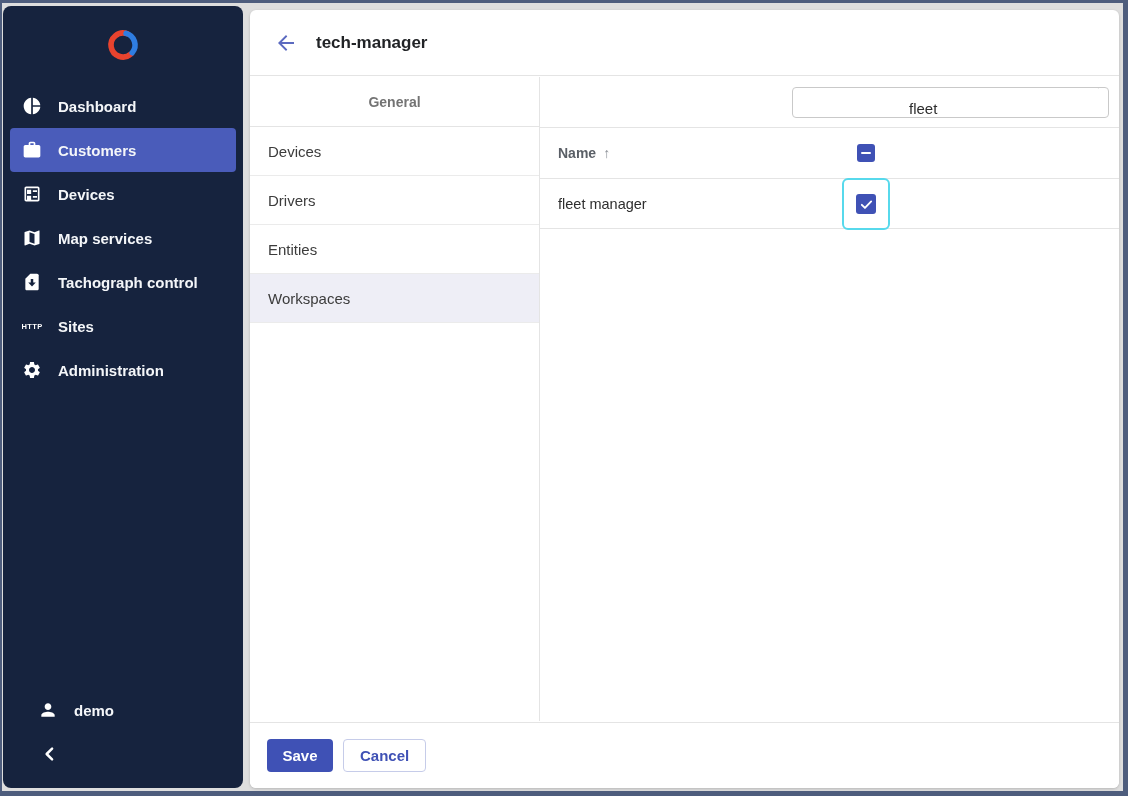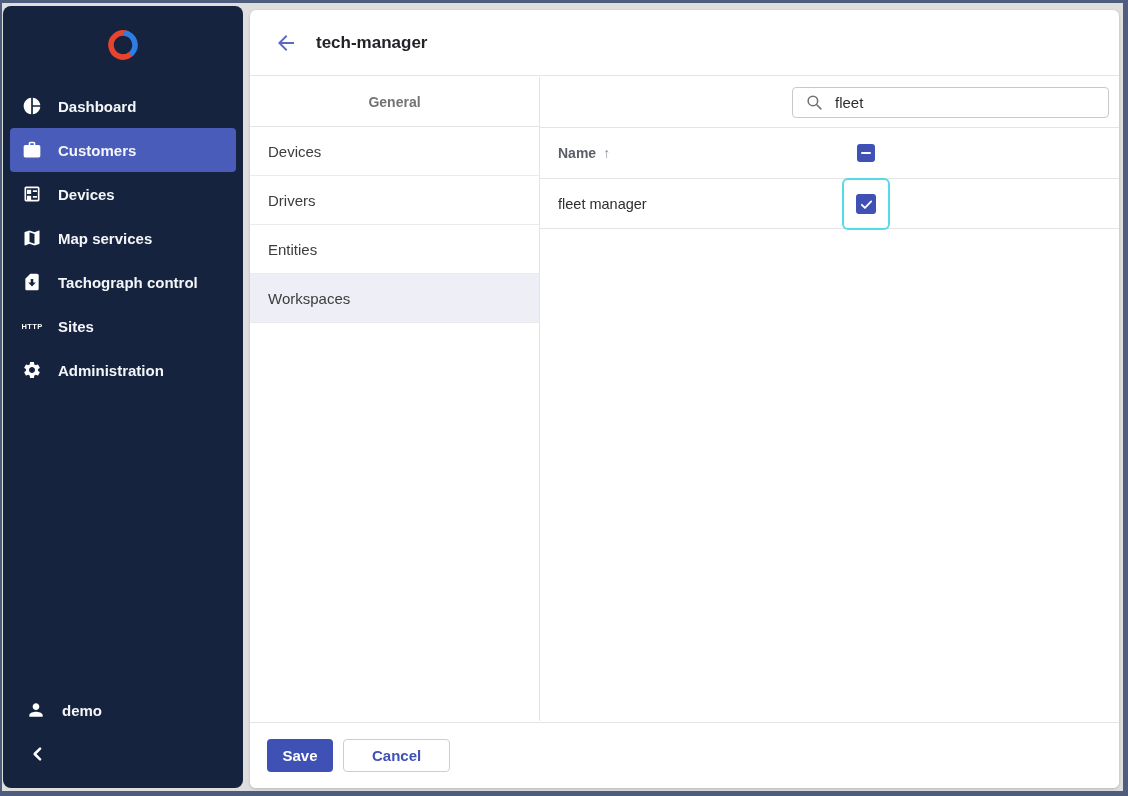--- a/index.html
+++ b/index.html
@@ -15,21 +15,21 @@
              background:#16233e; border-radius:8px; color:#fff; }
   .logo { height:78px; display:flex; align-items:center; justify-content:center; }
   .nav-item { height:44px; display:flex; align-items:center; gap:15px;
               padding-left:18px; font-size:15px; font-weight:700; color:#f4f6f9;
               cursor:pointer; }
   .nav-item.selected { background:#4a5cba; border-radius:4px; margin:0 7px;
                        padding-left:11px; }
   .nicon { width:22px; height:22px; display:flex; align-items:center; justify-content:center; flex:0 0 22px; }
   .nicon svg { width:20px; height:20px; }
   .http-badge { font-size:7.5px; font-weight:700; letter-spacing:.4px; color:#fff; }
-  .sidebar-bottom { position:absolute; left:4px; right:0; bottom:12px; }
+  .sidebar-bottom { position:absolute; left:16px; right:0; bottom:12px; }
   .collapse-row { height:44px; display:flex; align-items:center; padding-left:20px; cursor:pointer; }
 
   
   .card { position:absolute; left:248px; right:4px; top:7px; bottom:3px;
           background:#fff; border-radius:6px; box-shadow:0 1px 3px rgba(0,0,0,.18);
           overflow:hidden; }
   .card-header { height:66px; border-bottom:1px solid #e4e4e4; display:flex;
                  align-items:center; padding-left:23px; gap:17px; }
   .back-btn { width:26px; height:26px; display:flex; align-items:center;
               justify-content:center; cursor:pointer; }
@@ -46,21 +46,21 @@
   .tab.active::after { content:""; position:absolute; left:0; right:0; bottom:-1px;
                        height:3px; background:#3d51bc; }
   .section { height:49px; display:flex; align-items:center; padding-left:18px;
              font-size:15px; color:#3c3c3c; border-bottom:1px solid #ebebeb; cursor:pointer; }
   .section.selected { background:#eeeef6; }
 
   .right-col { flex:1; display:flex; flex-direction:column; position:relative; }
   .search-row { height:51px; border-bottom:1px solid #e4e4e4; display:flex;
                 align-items:center; justify-content:flex-end; padding-right:10px; }
   .searchbox { width:317px; height:31px; border:1px solid #c9c9c9; border-radius:4px;
-               display:flex; align-items:center; padding-left:12px; gap:11px; background:#fff; }
+               display:flex; align-items:flex-end; padding-left:12px; gap:11px; background:#fff;flex-direction:column; }
   .searchbox input { border:none; outline:none; font-size:15px; color:#2d2d2d;
                      font-family:"Liberation Sans", sans-serif; flex:1; background:transparent; }
 
   .thead-row { height:51px; border-bottom:1px solid #e4e4e4; display:flex;
                align-items:center; padding-left:18px; position:relative; }
   .th-name { font-size:14px; font-weight:700; color:#5a5f66; cursor:pointer; }
   .sort-arrow { font-size:14px; color:#8b8f96; margin-left:7px; }
   .cb-col { position:absolute; left:304px; width:44px; display:flex; justify-content:center; }
 
   .checkbox { background:#3f51b5; border-radius:3px; display:flex; align-items:center;
@@ -76,21 +76,21 @@
                 border:2.5px solid #57d9ec; border-radius:6px; background:#fff;
                 display:flex; align-items:center; justify-content:center; z-index:2; }
 
   .card-footer { position:absolute; left:0; right:0; bottom:0; height:66px;
                  border-top:1px solid #e4e4e4; display:flex; align-items:center;
                  padding-left:17px; gap:10px; background:#fff; }
   .btn { height:33px; border-radius:4px; font-size:15px; font-weight:700;
          font-family:"Liberation Sans", sans-serif; cursor:pointer;
          display:flex; align-items:center; justify-content:center; }
   .btn-save { width:66px; background:#3f51b5; color:#fff; border:none; }
-  .btn-cancel { padding:0 28px; background:#fff; color:#3f51b5; border:1px solid #c6cce9; }
+  .btn-cancel { padding:0 16px; background:#fff; color:#3f51b5; border:1px solid #c6cce9; }
 </style>
 </head>
 <body>
 
 <div class="screen">
 
   <aside class="sidebar">
     <div class="logo">
       <svg width="40" height="40" viewBox="0 0 40 40">
         <path d="M24.1 8.7 A12 12 0 1 0 27.7 29.2" fill="none" stroke="#e8432e" stroke-width="5.6" stroke-linecap="round"></path>

